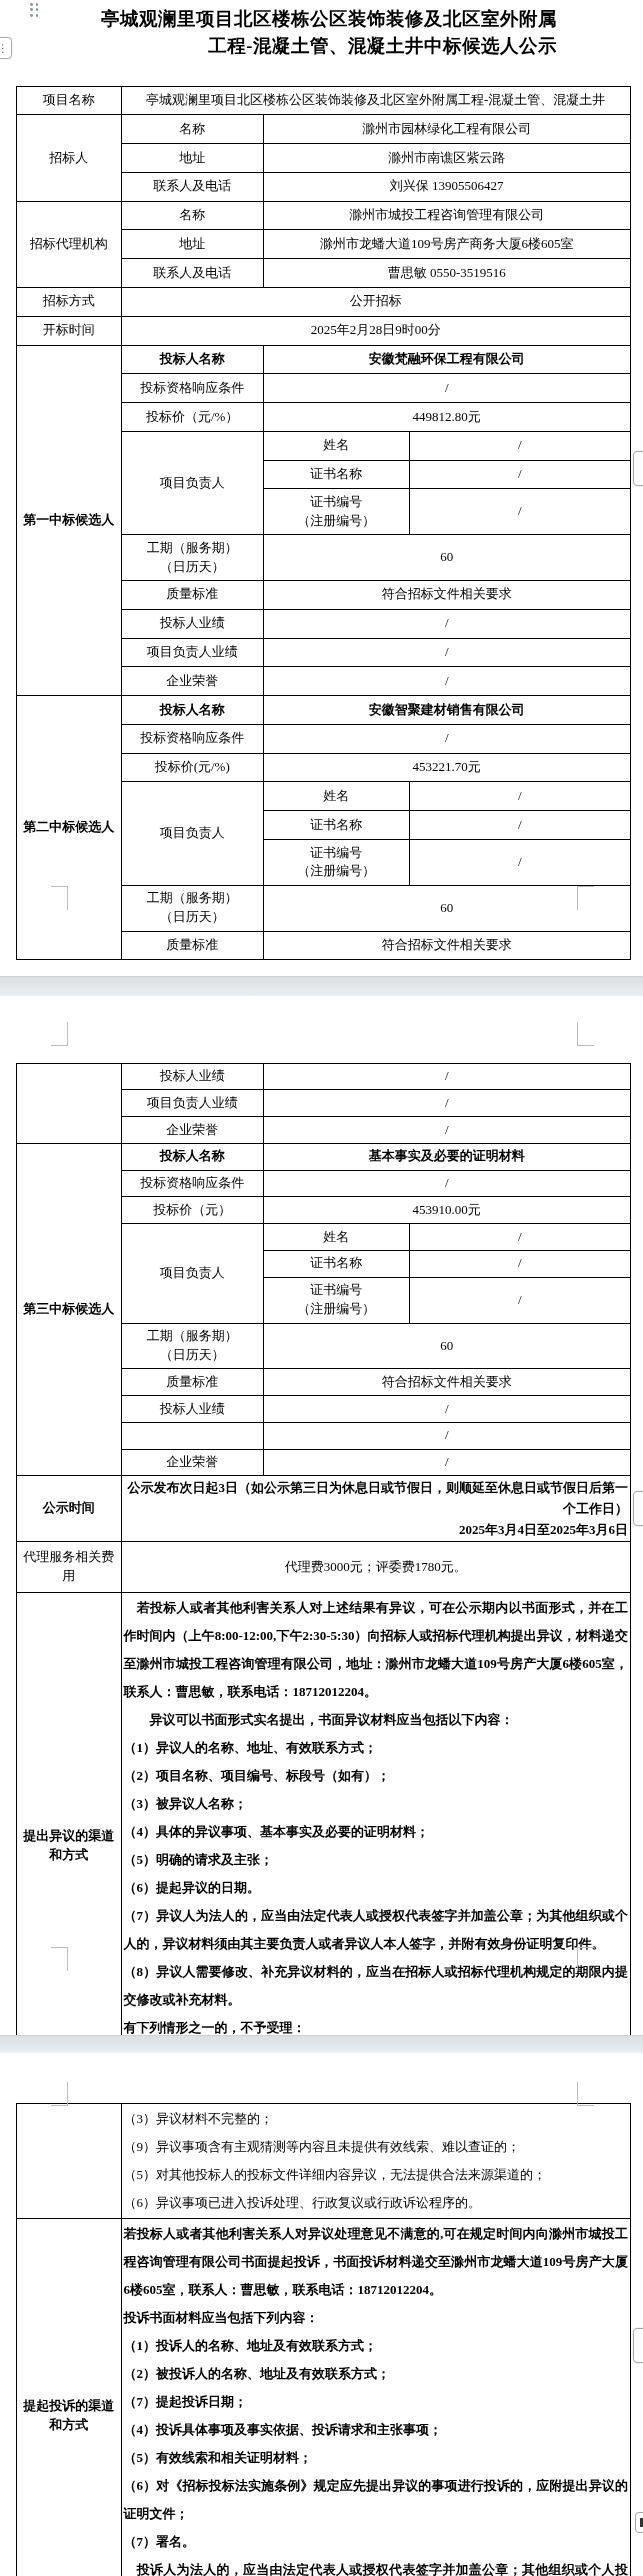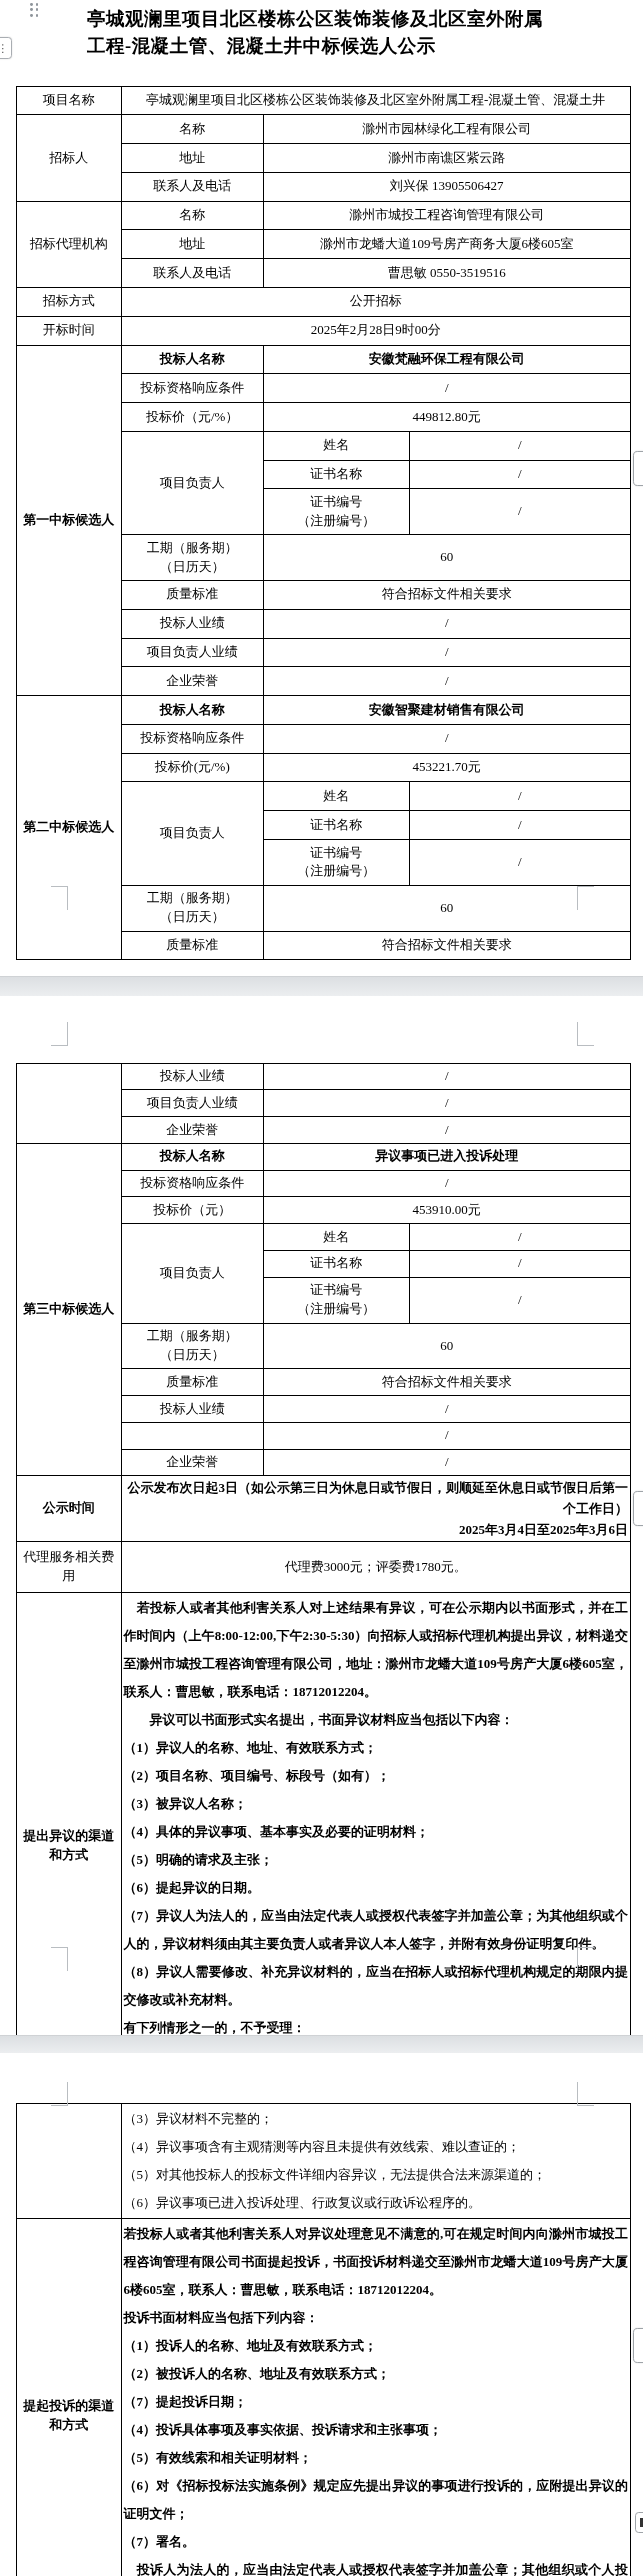--- a/index.html
+++ b/index.html
@@ -5,21 +5,21 @@
   html,body{margin:0;padding:0;}
   body{width:644px;background:#ffffff;color:#000;font-family:"Liberation Serif","DejaVu Serif",serif;}
   .page{position:relative;width:644px;background:#fff;overflow:hidden;}
   #p1{height:976px}
   #p2{height:1039px}
   #p3{height:525px}
   .gap{height:18.5px;background:linear-gradient(#dcdfe2,#eceef0);border-top:0.9px solid #cfd2d5;}
   #gap2{height:17.6px}
 
   
-  .doc-title{width:470px;margin:5.5px auto 0;font-size:18.5px;font-weight:700;text-align:left;line-height:27px;letter-spacing:0.5px;}
+  .doc-title{width:470px;margin:5.5px auto 0;font-size:18.5px;font-weight:700;text-align:right;line-height:27px;letter-spacing:0.5px;}
 
   
   .bt{border-collapse:collapse;table-layout:fixed;width:615px;margin-left:15.7px;border:1.8px solid #000;}
   .bt td{border:0.9px solid #000;font-size:13px;padding:0.9px 1.8px;text-align:center;vertical-align:middle;line-height:1.45;}
   .lbl{white-space:pre-line;}
   tr.thick td{border-top-width:1.8px;font-weight:bold;}
   tr.h28>td{height:26px}
   tr.h26>td{height:24px}
   tr.h46>td{height:43px}
   .lt{text-align:left;padding:2.8px 7.4px 2.8px 7.4px;}
@@ -229,21 +229,21 @@
       <td class="val" colspan="2">/</td>
     </tr>
     <tr class="h26">
       <td class="lbl">企业荣誉</td>
       <td class="val" colspan="2">/</td>
     </tr>
 
     <tr class="h26 thick">
       <td class="lbl" rowspan="11">第三中标候选人</td>
       <td class="lbl">投标人名称</td>
-      <td class="val" colspan="2">异议事项已进入投诉处理</td>
+      <td class="val" colspan="2">基本事实及必要的证明材料</td>
     </tr>
     <tr class="h26">
       <td class="lbl">投标资格响应条件</td>
       <td class="val" colspan="2">/</td>
     </tr>
     <tr class="h26">
       <td class="lbl">投标价（元）</td>
       <td class="val" colspan="2">453910.00元</td>
     </tr>
     <tr class="h26">
@@ -330,21 +330,21 @@
         <col style="width:105px">
         <col style="width:142px">
         <col style="width:146px">
         <col>
       </colgroup>
     <tbody>
         <tr>
       <td class="lbl"></td>
       <td class="lt" colspan="3">
             <div class="para">（3）异议材料不完整的；</div>
-            <div class="para">（4）异议事项含有主观猜测等内容且未提供有效线索、难以查证的；</div>
+            <div class="para">（9）异议事项含有主观猜测等内容且未提供有效线索、难以查证的；</div>
             <div class="para">（5）对其他投标人的投标文件详细内容异议，无法提供合法来源渠道的；</div>
             <div class="para">（6）异议事项已进入投诉处理、行政复议或行政诉讼程序的。</div>
           </td>
     </tr>
     <tr class="thick">
       <td class="lbl">提起投诉的渠道和方式</td>
       <td class="lt" colspan="3">
             <div class="para">若投标人或者其他利害关系人对异议处理意见不满意的,可在规定时间内向滁州市城投工程咨询管理有限公司书面提起投诉，书面投诉材料递交至滁州市龙蟠大道109号房产大厦6楼605室，联系人：曹思敏，联系电话：18712012204。</div>
             <div class="para">投诉书面材料应当包括下列内容：</div>
             <div class="para">（1）投诉人的名称、地址及有效联系方式；</div>

